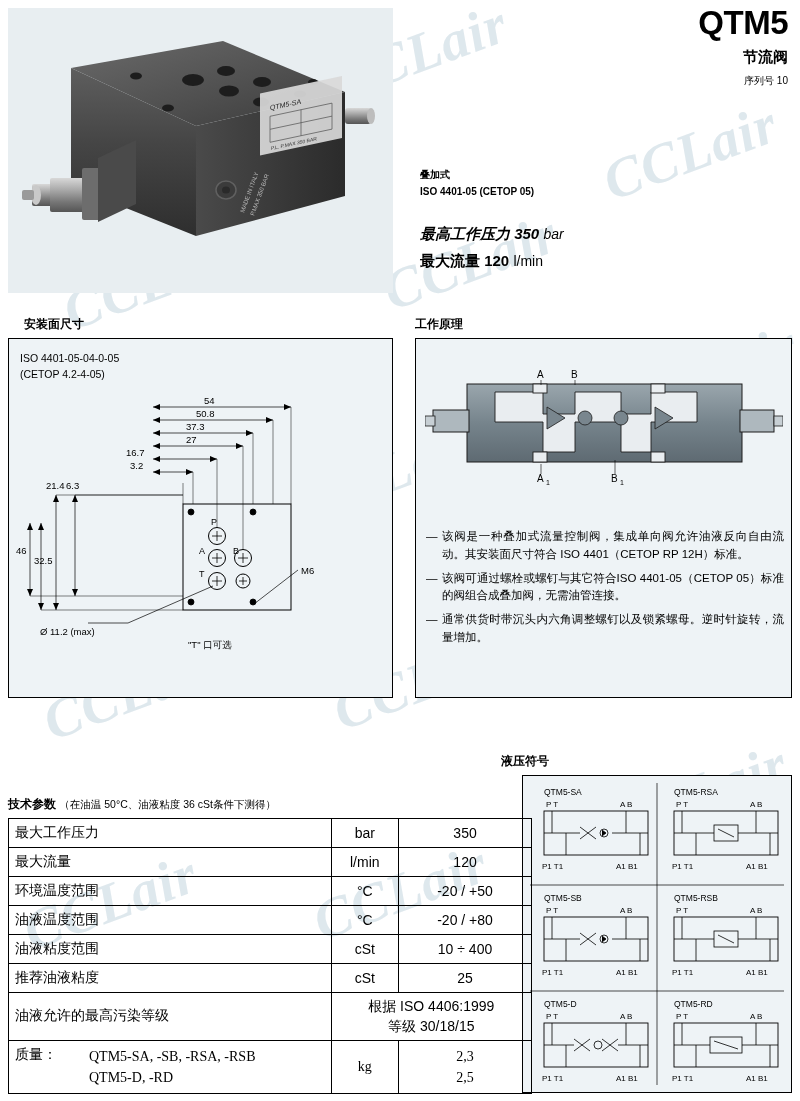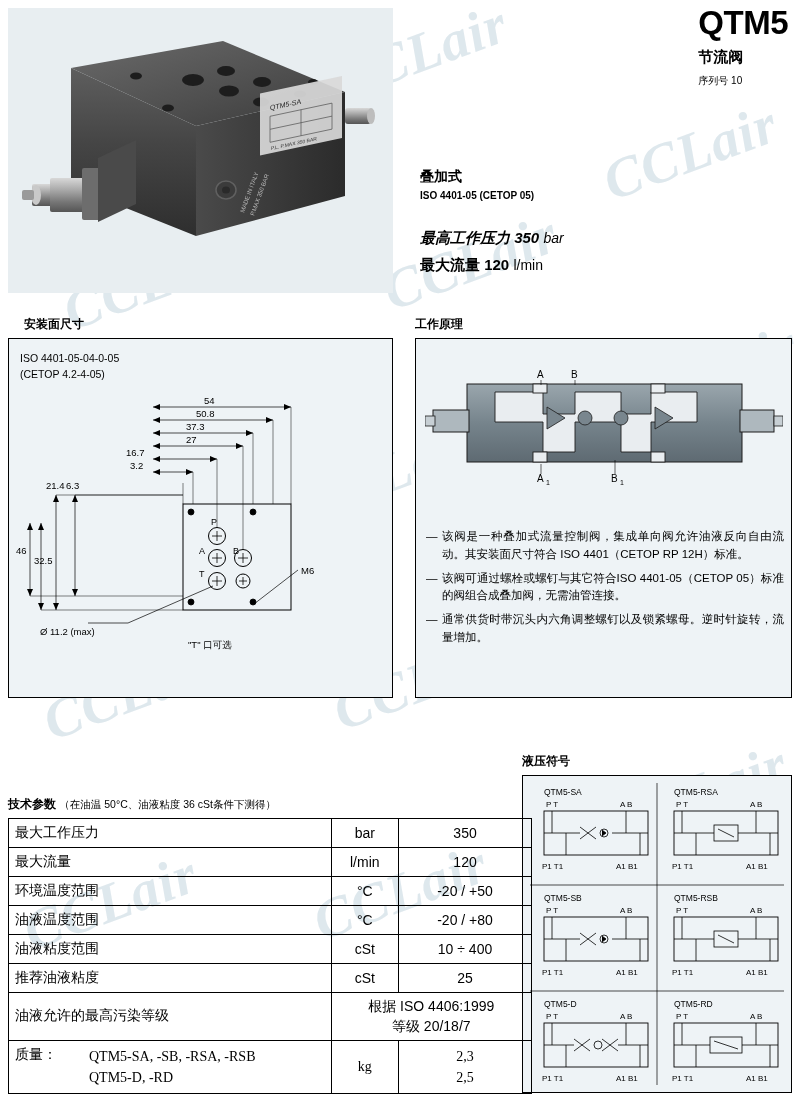--- a/index.html
+++ b/index.html
@@ -24,34 +24,34 @@
     font-weight: bold;
     color: #d9e4ea;
     opacity: .85;
     white-space: nowrap;
     pointer-events: none;
     z-index: 0;
     letter-spacing: 1px;
   }
 
   
-  .hdr { position: absolute; right: 12px; top: 6px; z-index: 3; }
+  .hdr { position: absolute; right: 12px; top: 6px; text-align: right; z-index: 3; }
   .hdr .title { font-size: 33px; font-weight: bold; letter-spacing: -.5px; line-height: 1; }
   .hdr .sub1 { font-size: 15px; font-weight: bold; margin-top: 9px; }
   .hdr .sub2 { font-size: 10px; font-weight: normal; margin-top: 7px; }
 
   
   .photo {
     position: absolute; left: 8px; top: 8px; width: 385px; height: 285px;
     background: #e8eef1; z-index: 1; overflow: hidden;
   }
 
   
   .specblk { position: absolute; left: 420px; top: 168px; z-index: 3; }
-  .specblk .l1 { font-size: 14px; font-weight: bold; }
+  .specblk .l1 { font-size: 10px; font-weight: bold; }
   .specblk .l2 { font-size: 10px; font-weight: bold; margin-top: 4px; }
   .specblk .l3 { font-size: 15px; font-weight: bold; margin-top: 28px; font-style: italic; }
   .specblk .l4 { font-size: 15px; font-weight: bold; margin-top: 8px; }
   .specblk .unit { font-weight: normal; font-size: 14px; }
 
   
   .sectitle { position: absolute; font-size: 12px; font-weight: bold; z-index: 3; }
 
   
   .box { position: absolute; border: 1px solid #000; background: #eef3f6; z-index: 1; }
@@ -411,21 +411,21 @@
     <div class="li">
       <span class="dash">—</span>
       <span class="bd">该阀可通过螺栓或螺钉与其它符合ISO 4401-05（CETOP 05）标准的阀组合成叠加阀，无需油管连接。</span>
     </div>
     <div class="li">
       <span class="dash">—</span>
       <span class="bd">通常供货时带沉头内六角调整螺钉以及锁紧螺母。逆时针旋转，流量增加。</span>
     </div>
   </div>
 
-  <div class="sectitle" style="left:522px; top:753px;text-align:center;">液压符号</div>
+  <div class="sectitle" style="left:501px; top:753px;text-align:center;">液压符号</div>
   <div class="box" id="symbox"></div>
 
   <div class="svgwrap" style="left:522px; top:775px;">
     <svg width="270" height="318" viewBox="0 0 270 318">
       <g font-family="Liberation Sans, sans-serif" font-size="8" fill="#000">
 
         <g transform="translate(22,12)">
           <text x="0" y="8" font-size="8.5">QTM5-SA</text>
           <text x="2" y="20">P T</text>
             <text x="76" y="20">A B</text>
@@ -589,21 +589,21 @@
       </tr>
       <tr>
         <td class="c1">推荐油液粘度</td>
         <td class="c2">cSt</td>
         <td class="c3">25</td>
       </tr>
       <tr>
         <td class="c1">油液允许的最高污染等级</td>
         <td class="span2" colspan="2">
           <div>根据 ISO 4406:1999</div>
-          <div>等级 20/18/7</div>
+          <div>等级 30/18/15</div>
         </td>
       </tr>
       <tr class="massrow">
         <td class="c1">
           <div class="mass-lbl">
             <span class="k">质量：</span>
             <span class="v">
               <div>QTM5-SA, -SB, -RSA, -RSB</div>
               <div>QTM5-D, -RD</div>
             </span>

